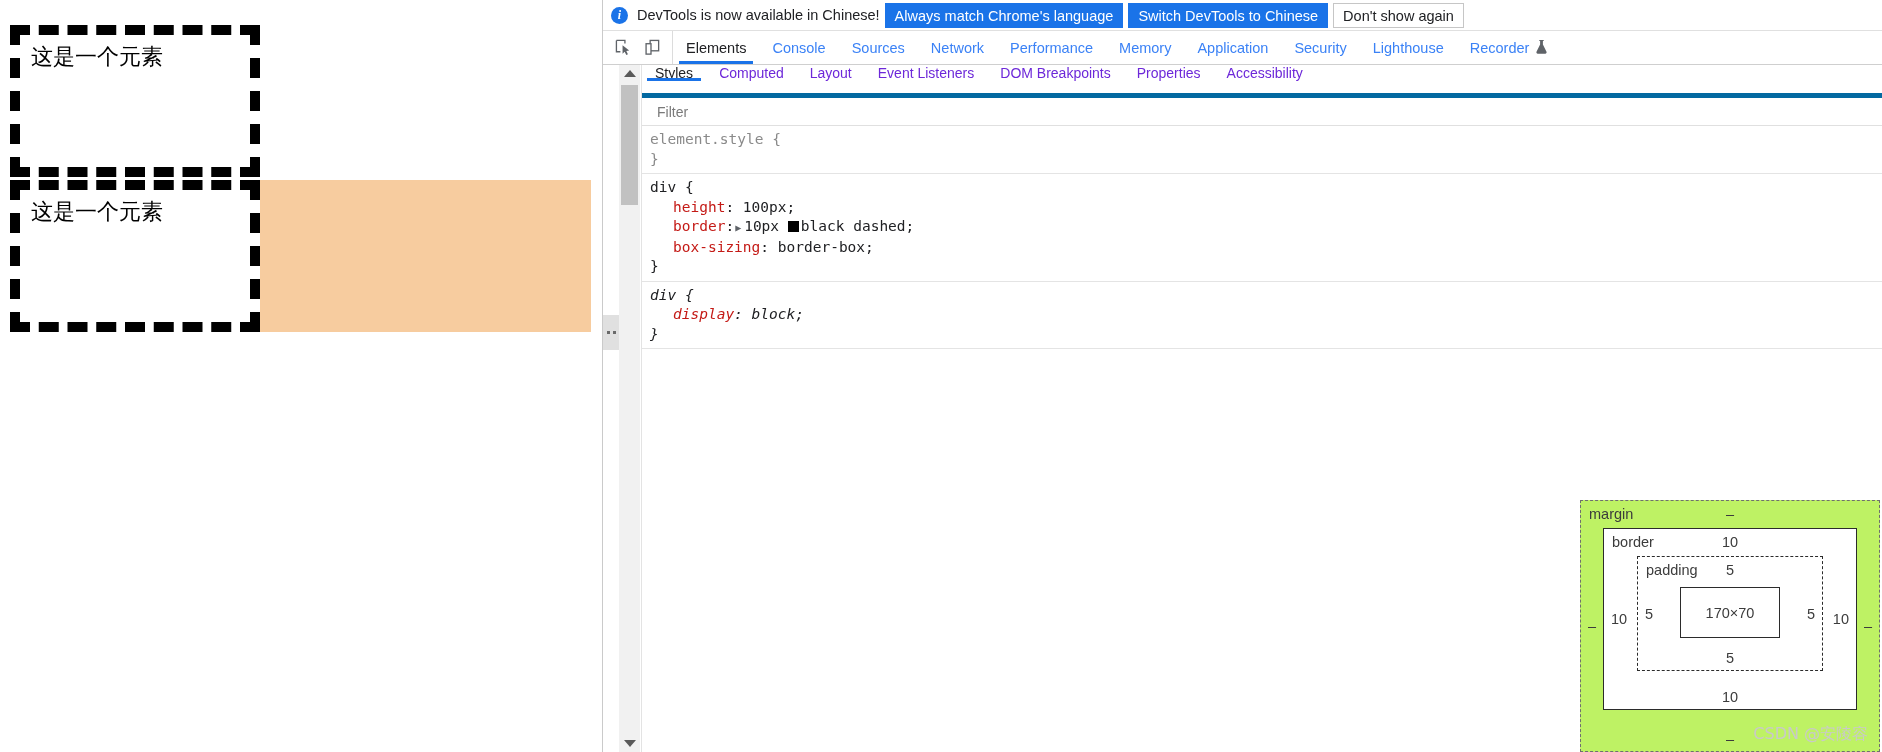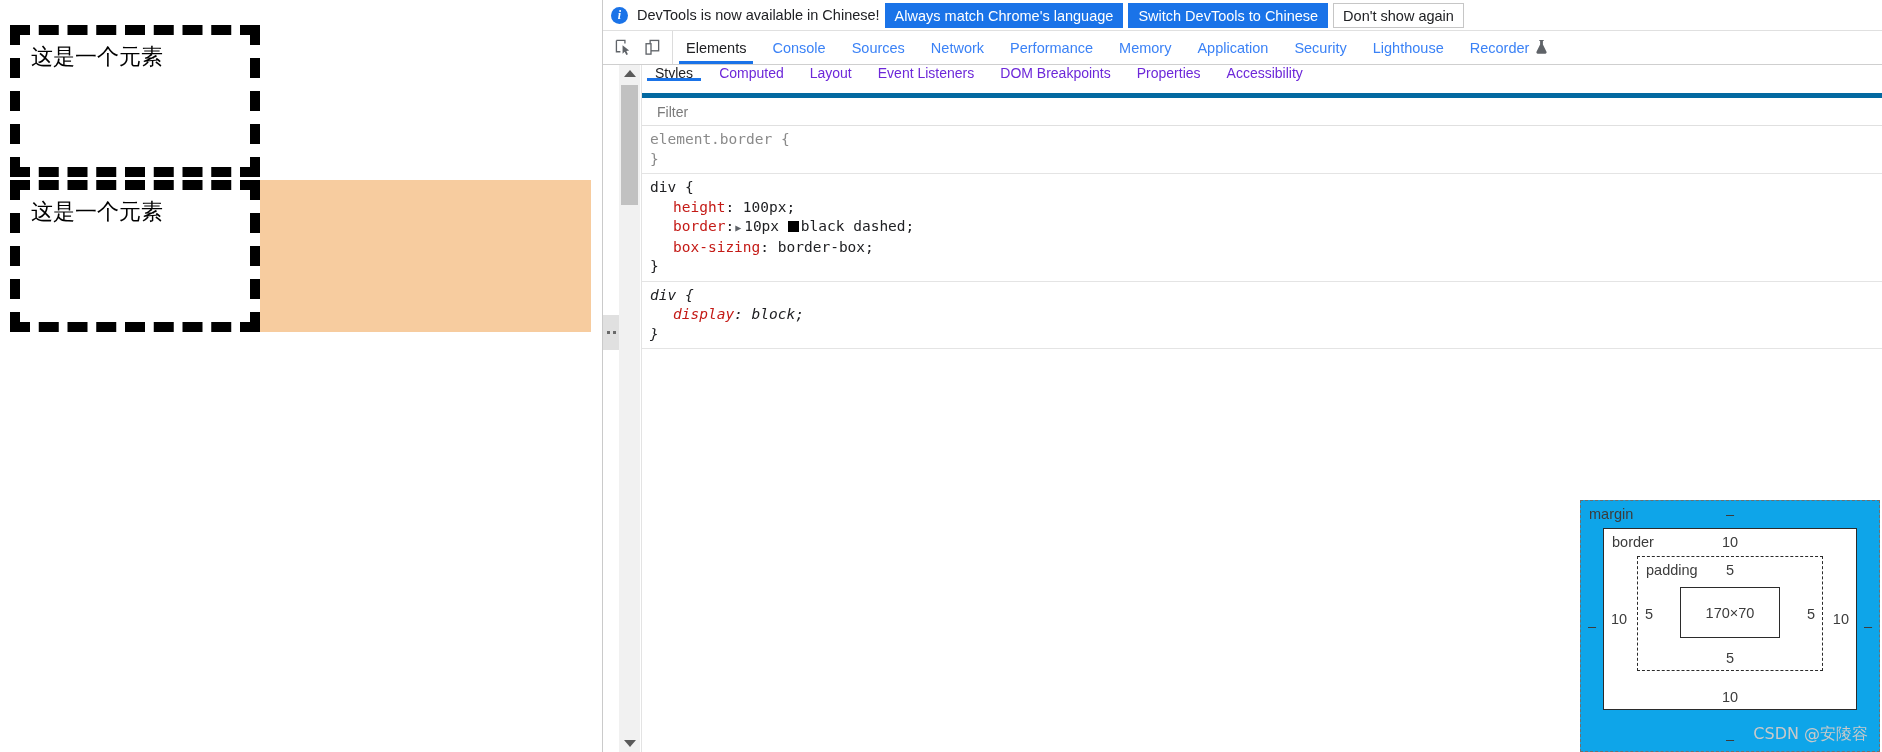--- a/index.html
+++ b/index.html
@@ -334,21 +334,21 @@
     position: absolute;
     right: 2px;
     bottom: 0;
     width: 300px;
     height: 252px;
   }
   #bm-margin {
     position: absolute;
     inset: 0;
     border: 1px dashed #6f6f6f;
-    background: #0ea5e9;
+    background: #bef264;
     box-sizing: border-box;
   }
   #bm-border {
     position: absolute;
     left: 22px; top: 27px; right: 22px; bottom: 41px;
     border: 1px solid #2b2b2b;
     background: #ffffff;
     box-sizing: border-box;
   }
   #bm-padding {
@@ -523,21 +523,21 @@
           </div>
       </div>
 
       <div id="filter-row">
         <input id="filter-input" type="text" placeholder="Filter" style="">
       </div>
 
       <div id="rules-area">
 
         <div class="rule-block">
-          <div><span class="sel-grey">element.border</span><span class="sel-grey"> {</span></div>
+          <div><span class="sel-grey">element.style</span><span class="sel-grey"> {</span></div>
           <div class="sel-grey">}</div>
         </div>
 
         <div class="rule-block">
           <div><span class="sel-dark">div</span><span> {</span></div>
 
 
           <div class="indent"><span class="prop-name">height</span><span>: </span><span class="prop-val">100px</span><span>;</span></div>
 
           <div class="indent"><span class="prop-name">border</span><span>:</span><span class="expand-arrow">▶</span><span class="prop-val">10px</span><span>&nbsp;</span><span class="swatch"></span><span class="prop-val">black dashed</span><span>;</span></div>

